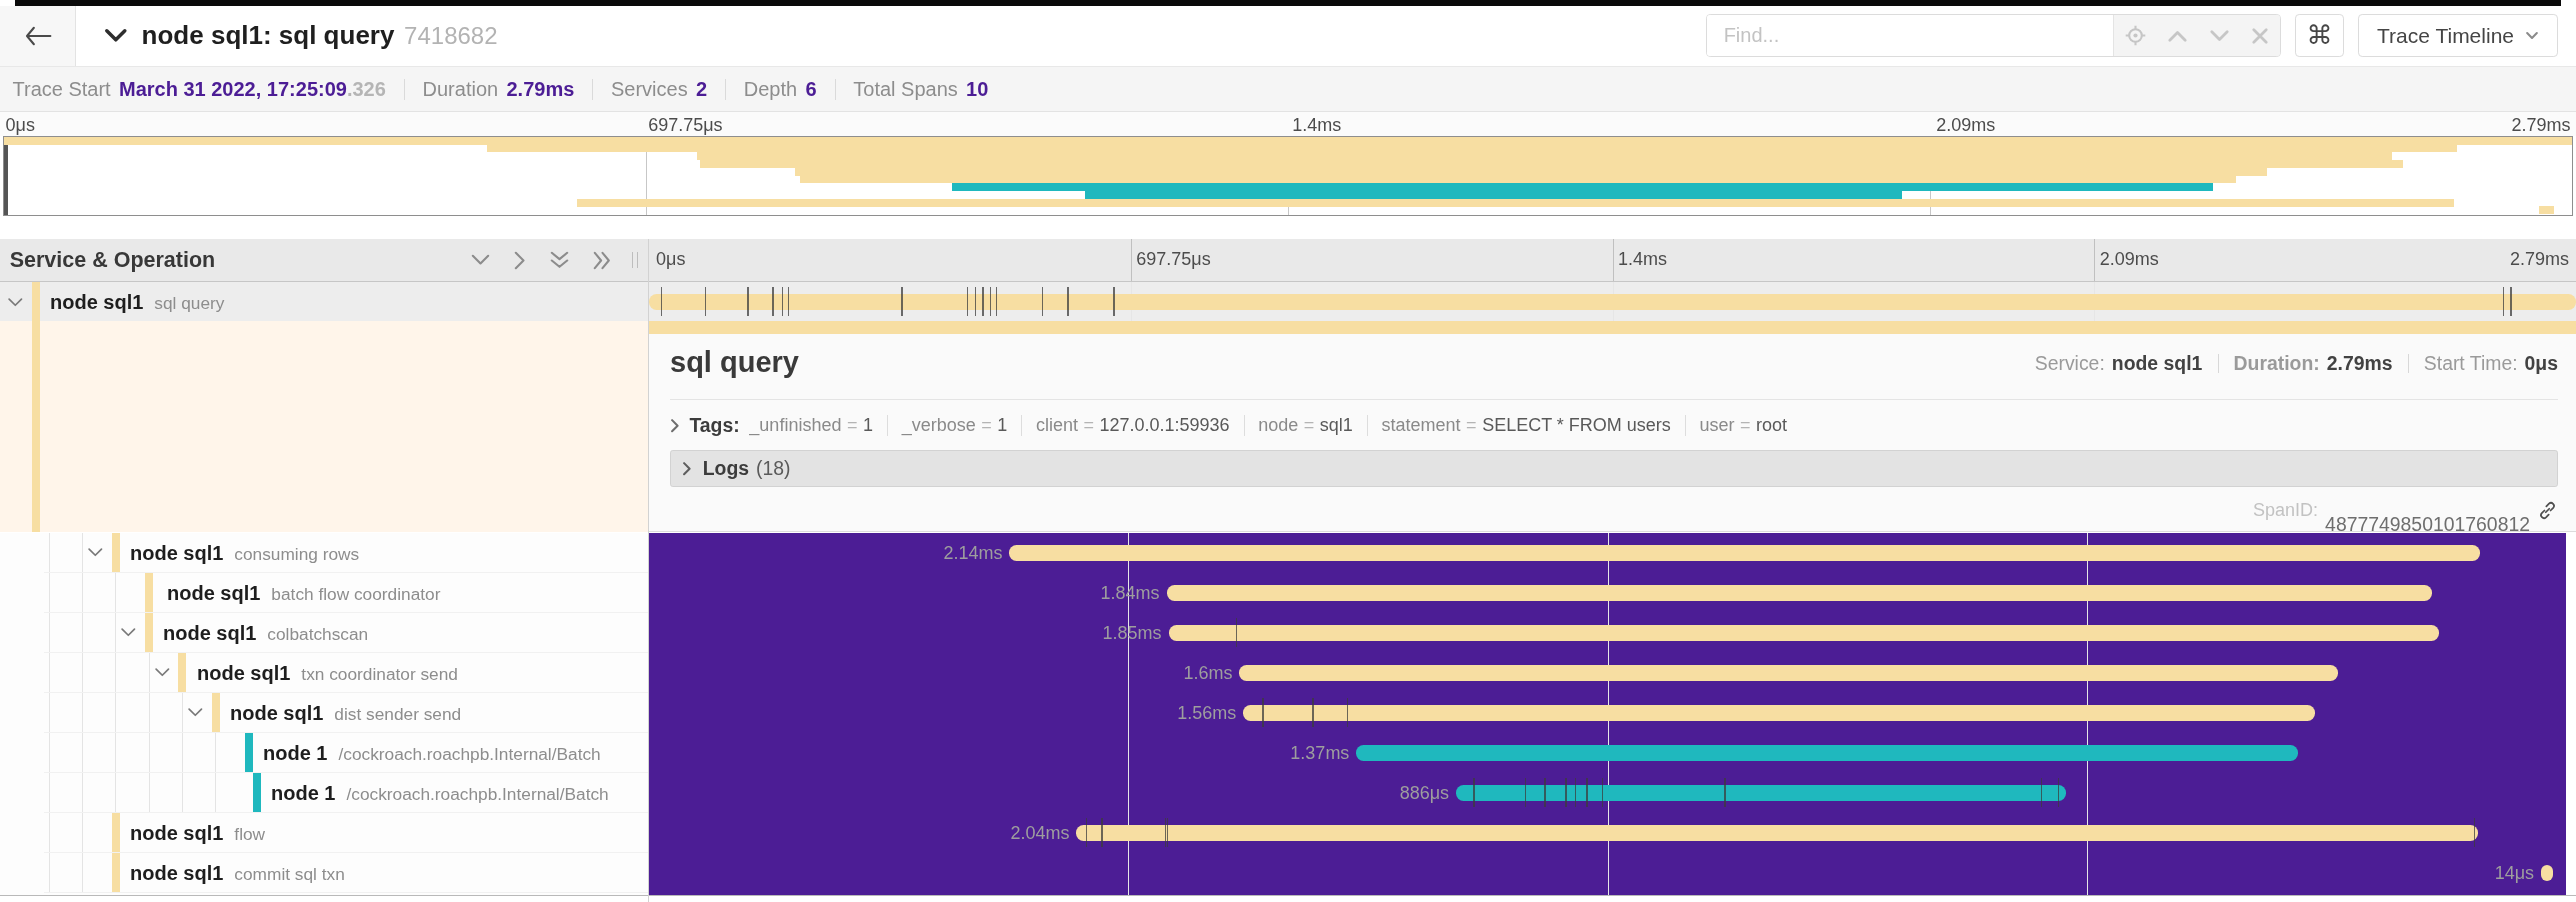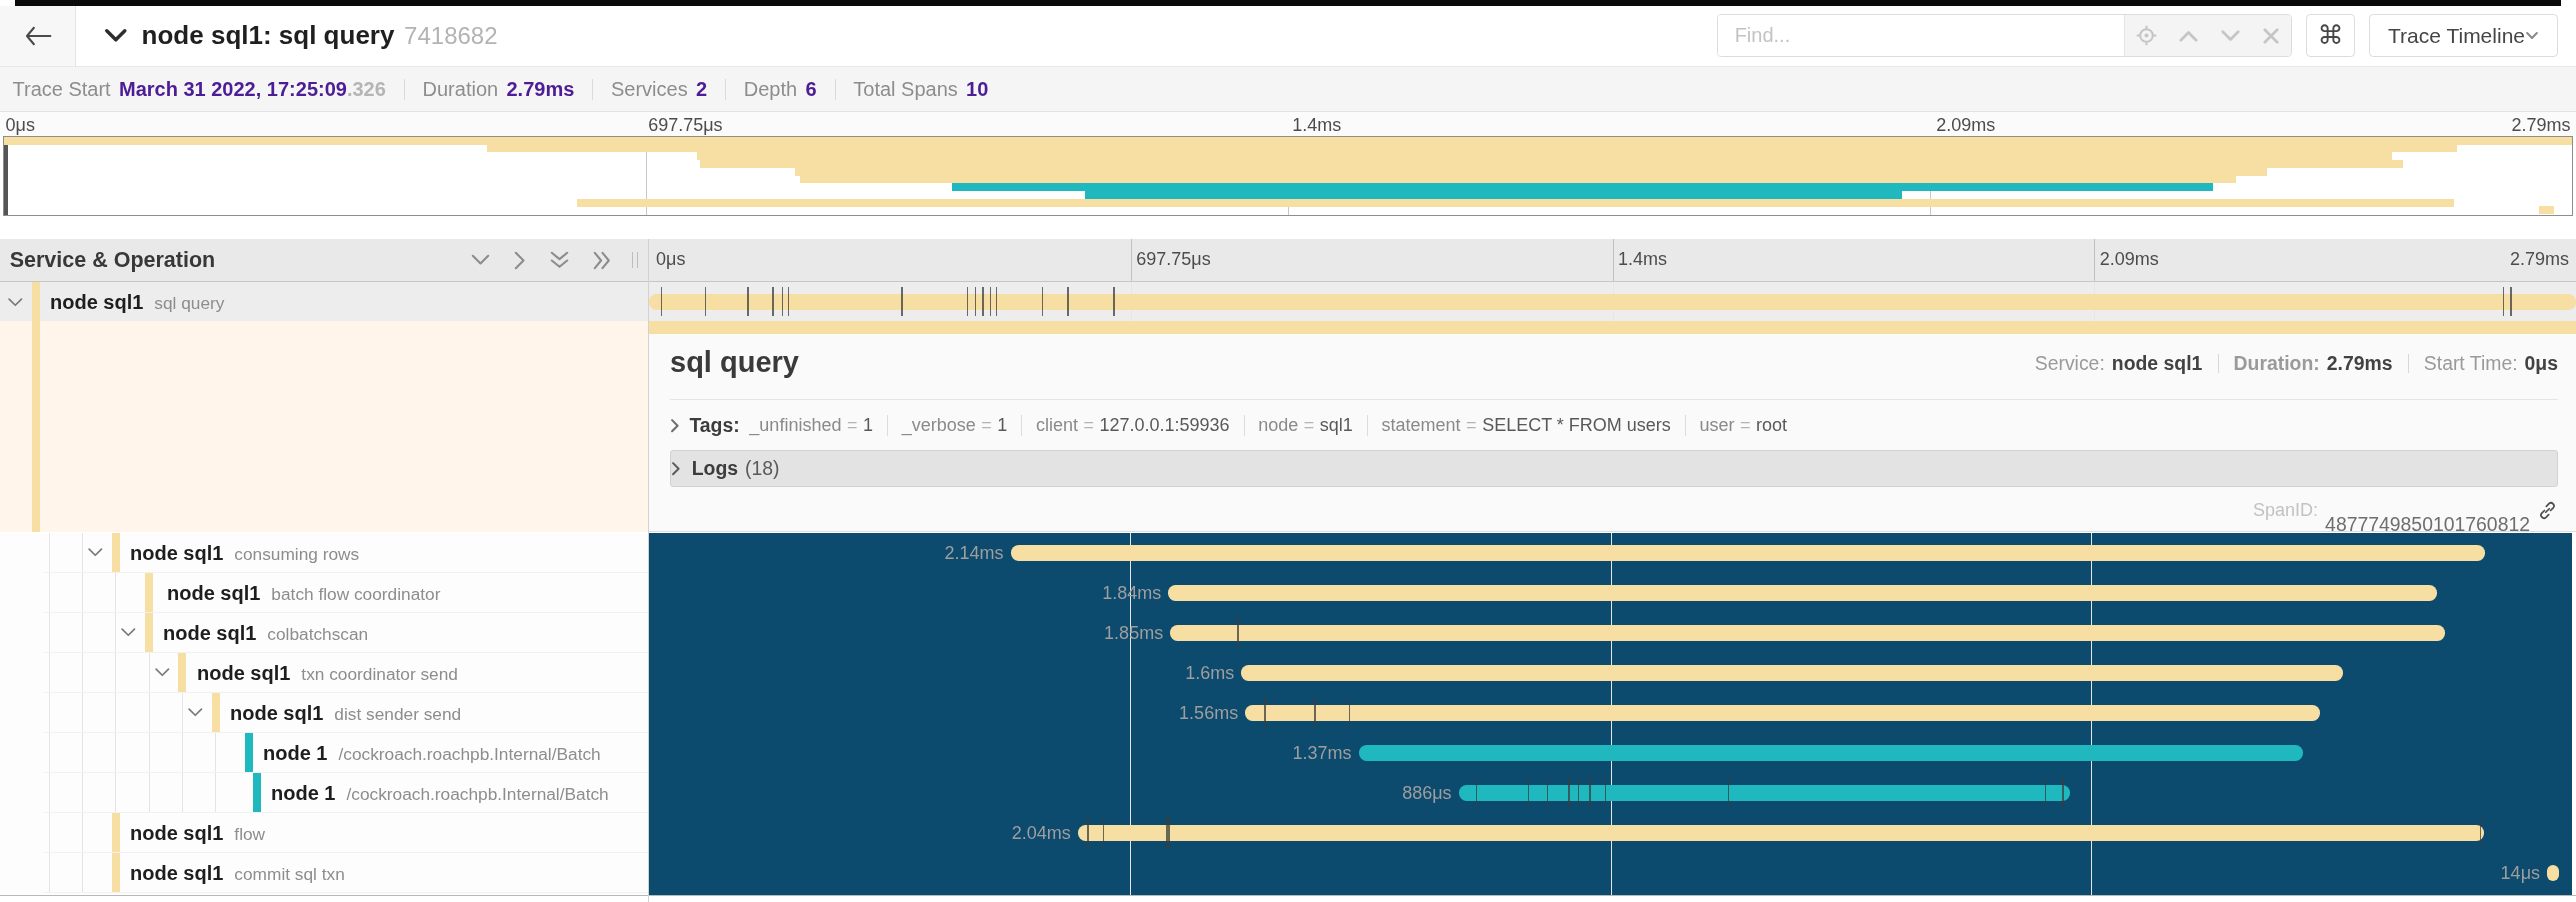--- a/index.html
+++ b/index.html
@@ -17,21 +17,21 @@
   .title-wrap { display:flex; align-items:center; margin-left:28px; gap:14px; flex:1; min-width:0; }
   .title-wrap h1 { font-size:26px; font-weight:bold; color:#1f1f1f; white-space:nowrap; }
   .trace-id { font-size:24px; font-weight:normal; color:#b3b3b3; margin-left:9.7px; }
   .header-right { display:flex; align-items:center; gap:14px; margin-right:18px; }
   .find-group { display:flex; height:43px; border:0.7px solid #dcdcdc; border-radius:4.2px; overflow:hidden; background:#fff; }
   .find-input { width:406px; border:none; outline:none; font-size:20px; padding:0 16.6px; color:#444; font-family:inherit; }
   .find-input::placeholder { color:#c3c3c3; }
   .find-tools { display:flex; align-items:center; background:#f4f4f4; border-left:0.7px solid #e4e4e4; padding:0 11px; gap:21px; }
   .hbtn { height:43px; border:0.7px solid #dcdcdc; border-radius:4.2px; background:#fff; display:flex; align-items:center; justify-content:center; cursor:pointer; font-family:inherit; }
   .kbd-btn { width:49px; font-size:26px; color:#474747; }
-  .view-btn { padding:0 18px; font-size:21px; color:#454545; }
+  .view-btn { padding:0 18px; gap:11px; font-size:21px; color:#454545; }
 
   
   .stats { top:67px; left:0; right:0; height:45px; background:#f5f5f5; border-bottom:0.7px solid #e3e3e3; display:flex; align-items:center; padding-left:12.5px; font-size:20px; }
   .stat-label { color:#8d8d8d; margin-right:8.3px; }
   .stat-value { color:#4c1d95; font-weight:bold; }
   .stat-muted { color:#b5b5b5; font-weight:bold; }
   .stat-sep { width:0.7px; height:21px; background:#dadada; margin:0 18px; }
 
   
   .mm-labels { top:112px; left:0; right:0; height:24px; background:#fbfbfb; font-size:18px; color:#4c4c4c; }
@@ -54,21 +54,21 @@
 
   .ticks-header { position:absolute; top:0; left:0; right:0; height:43px; background:#e9e9e9; border-bottom:0.7px solid #c6c6c6; font-size:18px; color:#4c4c4c; }
   .tick-label { position:absolute; top:10.4px; }
   .th-grid { position:absolute; top:0; bottom:0; width:0.7px; background:#c0c0c0; }
 
   
   .tree-root { position:absolute; top:43px; left:0; right:0; height:40px; background:#ededed; border-bottom:0.7px solid #e4e4e4; }
   .bars-root { position:absolute; top:43px; left:0; right:0; height:40px; background:#ededed; }
   .tree-detail { position:absolute; top:82px; left:0; right:0; height:211px; background:#FFF5EA; }
   .tree-rows { position:absolute; top:294px; left:0; right:0; height:362px; background:#fdfdfd;padding-left:44px; }
-  .bars-rows { position:absolute; top:294px; left:0; right:4px; height:362px; background:#0c4a6e; }
+  .bars-rows { position:absolute; top:294px; left:0; right:10px; height:362px; background:#4c1d95; }
   .rows-bottom { position:absolute; top:656px; left:0; right:0; height:1.4px; background:#b9b9b9; }
 
   .tree-row { position:relative; height:40px; border-bottom:0.7px solid #f1f1f1; cursor:pointer; }
   .tree-root .tree-row { height:40px; border-bottom:none; }
   .guide { position:absolute; top:0; bottom:0; width:0.7px; background:#e4e4e4; }
   .t-accent { position:absolute; top:0; bottom:0; width:7.6px; }
   .t-chevron { position:absolute; top:50%; margin-top:-5.5px; }
   .t-service { position:absolute; top:50%; transform:translateY(-50%); font-size:20px; font-weight:bold; color:#1e1e1e; white-space:nowrap; }
   .t-op { font-size:17.3px; font-weight:normal; color:#8d8d8d; margin-left:11px; }
 
@@ -91,21 +91,21 @@
   .d-meta b { color:#424242; margin-left:7px; }
   .d-sep { width:0.7px; height:19.4px; background:#d8d8d8; margin:0 15.3px; }
   .detail-divider { position:absolute; top:78px; left:21px; right:18px; height:0.7px; background:#e4e4e4; }
   .tags-row { position:absolute; top:85px; left:21px; right:18px; height:39px; display:flex; align-items:center; font-size:18px; cursor:pointer; }
   .tags-label { font-size:19.4px; font-weight:bold; color:#3c3c3c; margin:0 9.7px 0 9.7px; }
   .tag-item { display:flex; align-items:center; white-space:nowrap; }
   .tag-key { color:#8a8a8a; }
   .tag-eq { color:#b4b4b4; margin:0 5.5px; }
   .tag-val { color:#595959; }
   .tag-sep { width:0.7px; height:21px; background:#dddddd; margin:0 14px; }
-  .logs-row { position:absolute; top:129px; left:21px; right:18px; height:37px; background:#e3e3e3; border:0.7px solid #d2d2d2; border-radius:2.8px; display:flex; align-items:center; padding-left:0; cursor:pointer; }
+  .logs-row { position:absolute; top:129px; left:21px; right:18px; height:37px; background:#e3e3e3; border:0.7px solid #d2d2d2; border-radius:2.8px; display:flex; align-items:center; padding-left:11px; cursor:pointer; }
   .logs-label { font-size:19.4px; font-weight:bold; color:#3c3c3c; margin:0 7px 0 11px; }
   .logs-count { font-size:19.4px; color:#5a5a5a; }
   .spanid-row { position:absolute; top:175px; right:18px; height:28px; display:flex; align-items:center; gap:7px; }
   .spanid-label { font-size:18px; color:#c2c2c2; }
   .spanid-value { font-size:19.4px; color:#6e6e6e;margin-top:28px; }
 
   svg { display:block; }
 </style>
 </head>
 <body>

